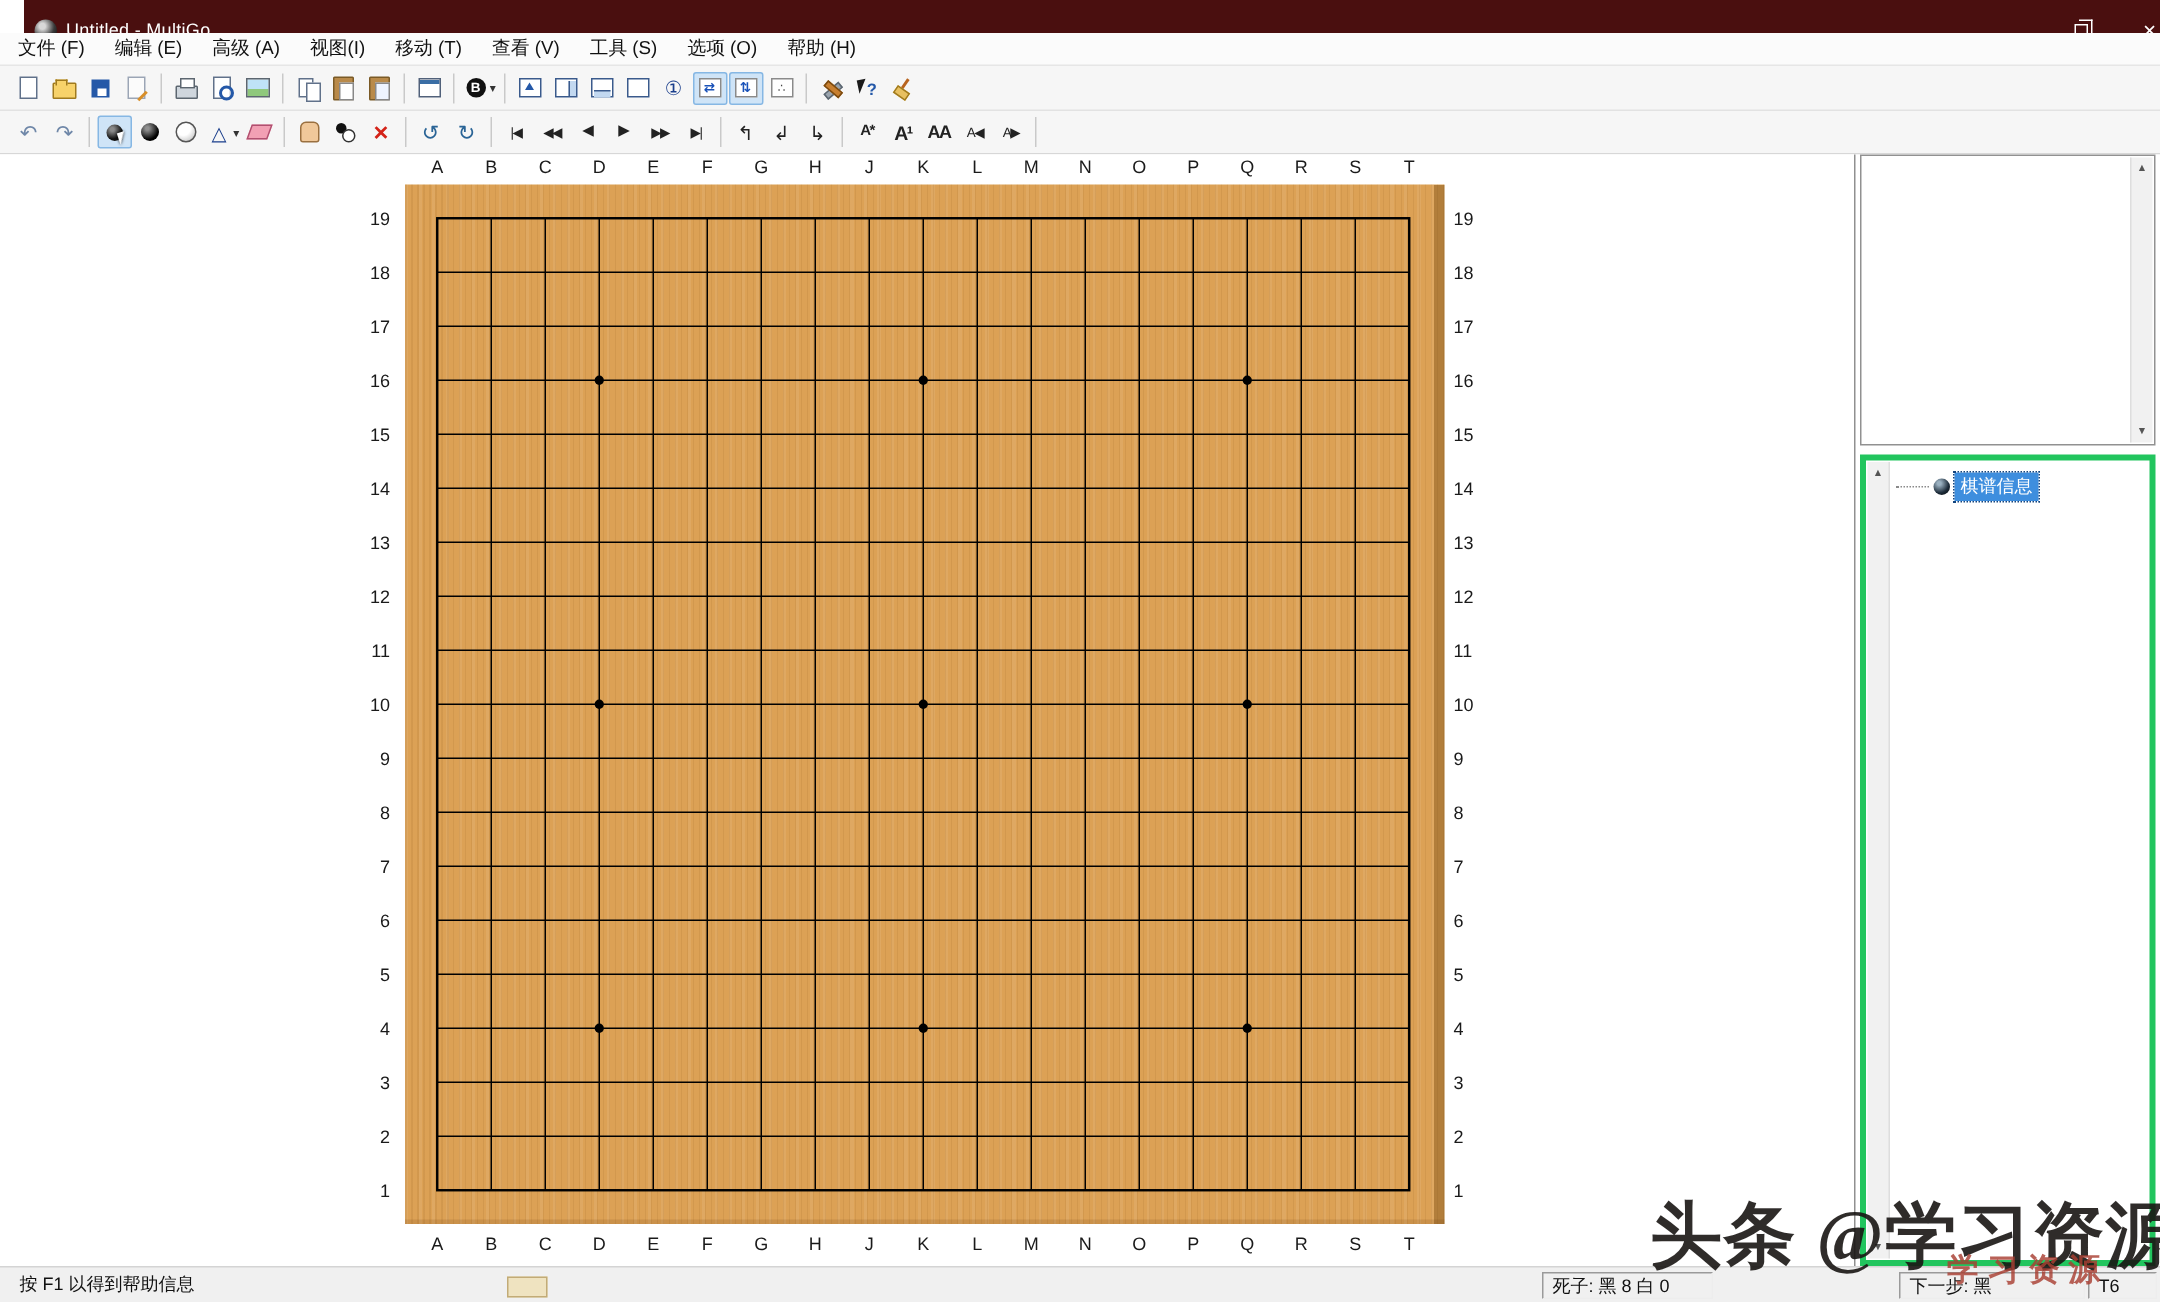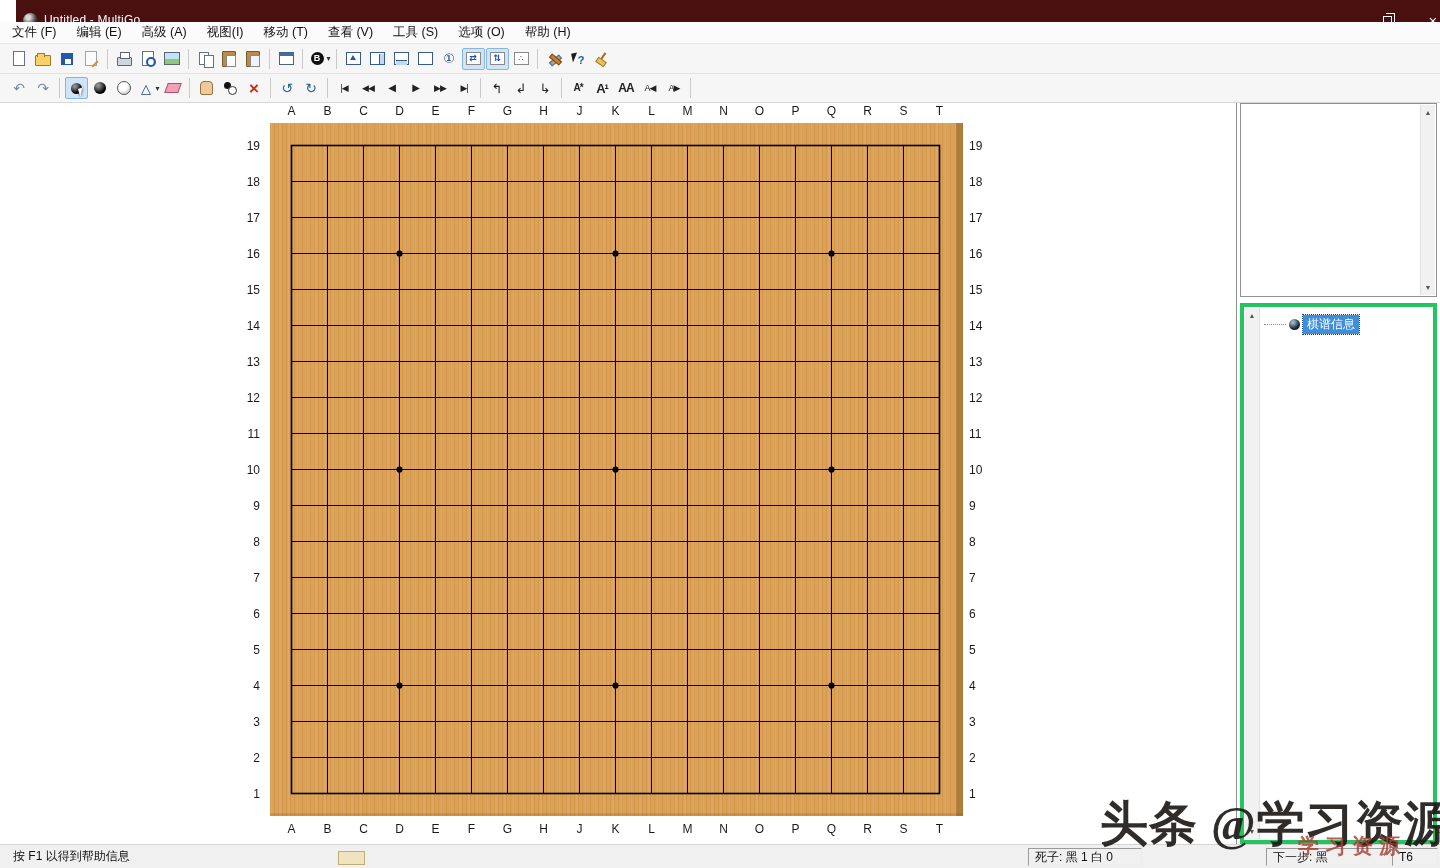--- a/index.html
+++ b/index.html
@@ -478,21 +478,21 @@
       <span class="tree-stone"></span>
       <span class="tree-label">棋谱信息</span>
     </div>
   </div>
 
 </div>
 
 <div class="statusbar">
   <span class="sb-help">按 F1 以得到帮助信息</span>
   <span class="sb-swatch"></span>
-  <span class="sb-box sb-captures">死子: 黑 1 白 0</span>
+  <span class="sb-box sb-captures">死子: 黑 8 白 0</span>
   <span class="sb-box sb-next">下一步: 黑</span>
   <span class="sb-box sb-coord">T6</span>
 </div>
 
 <div class="watermark">
   <span class="wm-main">头条 @学习资源</span>
   <span class="wm-sub">学习资源</span>
 </div>
 
 </body></html>

